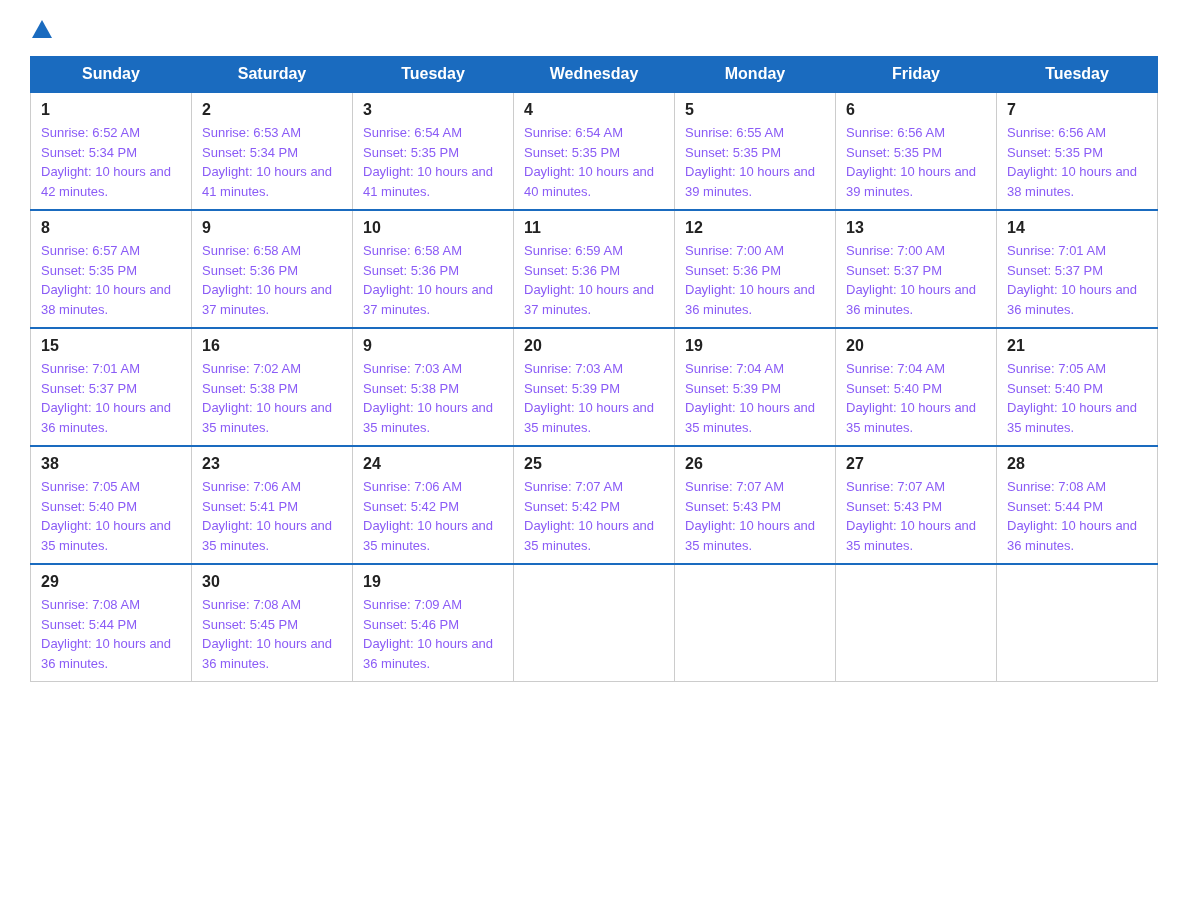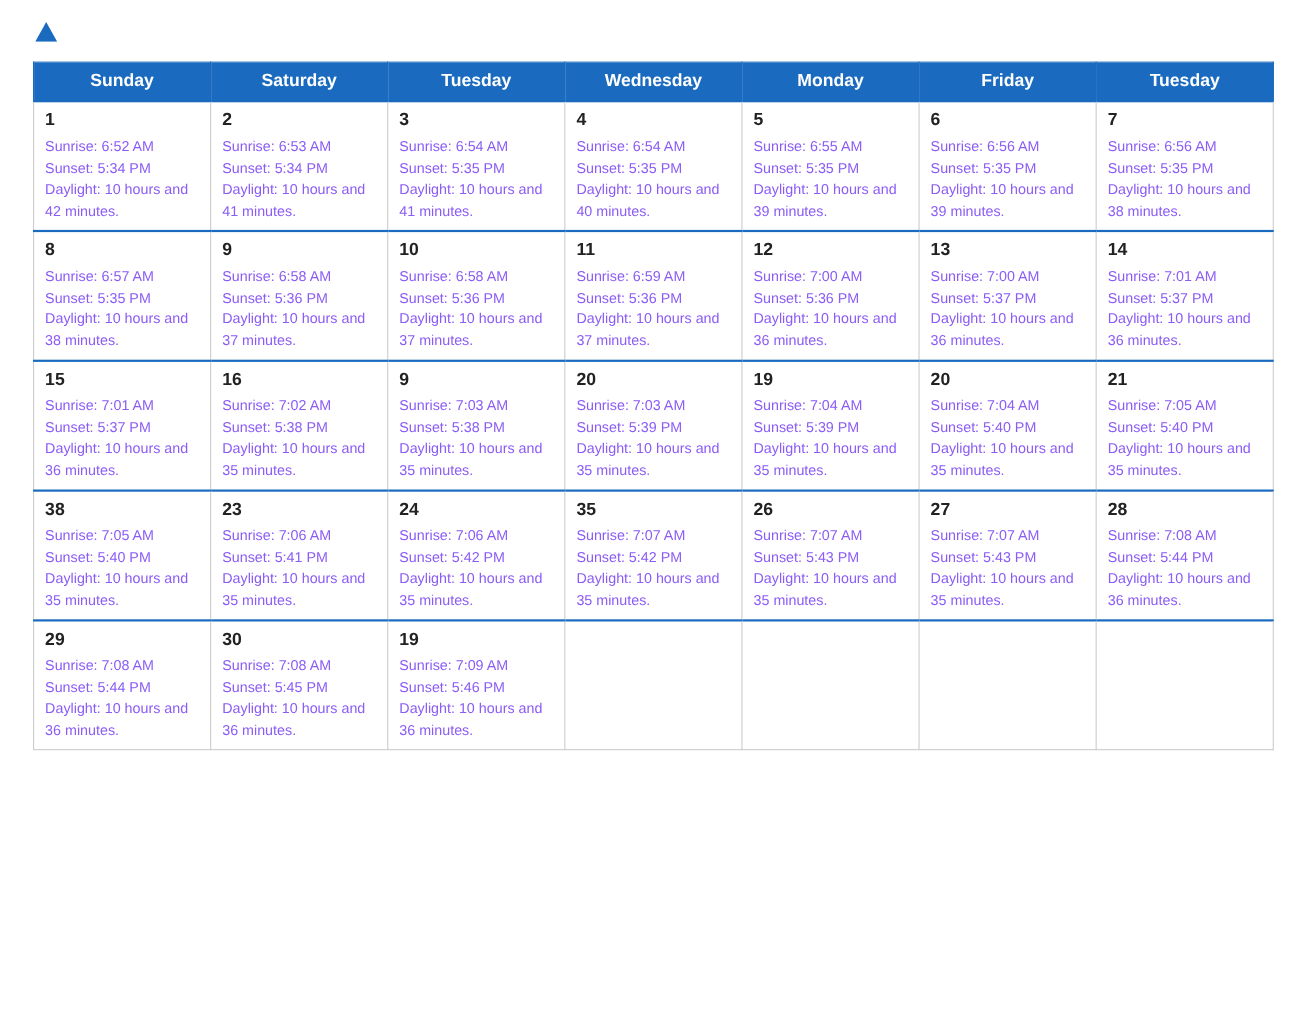--- a/index.html
+++ b/index.html
@@ -225,21 +225,21 @@
       </td>
         <td>
         <span class="day-number">23</span>
         <span class="day-info">Sunrise: 7:06 AM<br>Sunset: 5:41 PM<br>Daylight: 10 hours and 35 minutes.</span>
       </td>
         <td>
         <span class="day-number">24</span>
         <span class="day-info">Sunrise: 7:06 AM<br>Sunset: 5:42 PM<br>Daylight: 10 hours and 35 minutes.</span>
       </td>
         <td>
-        <span class="day-number">35</span>
+        <span class="day-number">25</span>
         <span class="day-info">Sunrise: 7:07 AM<br>Sunset: 5:42 PM<br>Daylight: 10 hours and 35 minutes.</span>
       </td>
         <td>
         <span class="day-number">26</span>
         <span class="day-info">Sunrise: 7:07 AM<br>Sunset: 5:43 PM<br>Daylight: 10 hours and 35 minutes.</span>
       </td>
         <td>
         <span class="day-number">27</span>
         <span class="day-info">Sunrise: 7:07 AM<br>Sunset: 5:43 PM<br>Daylight: 10 hours and 35 minutes.</span>
       </td>

